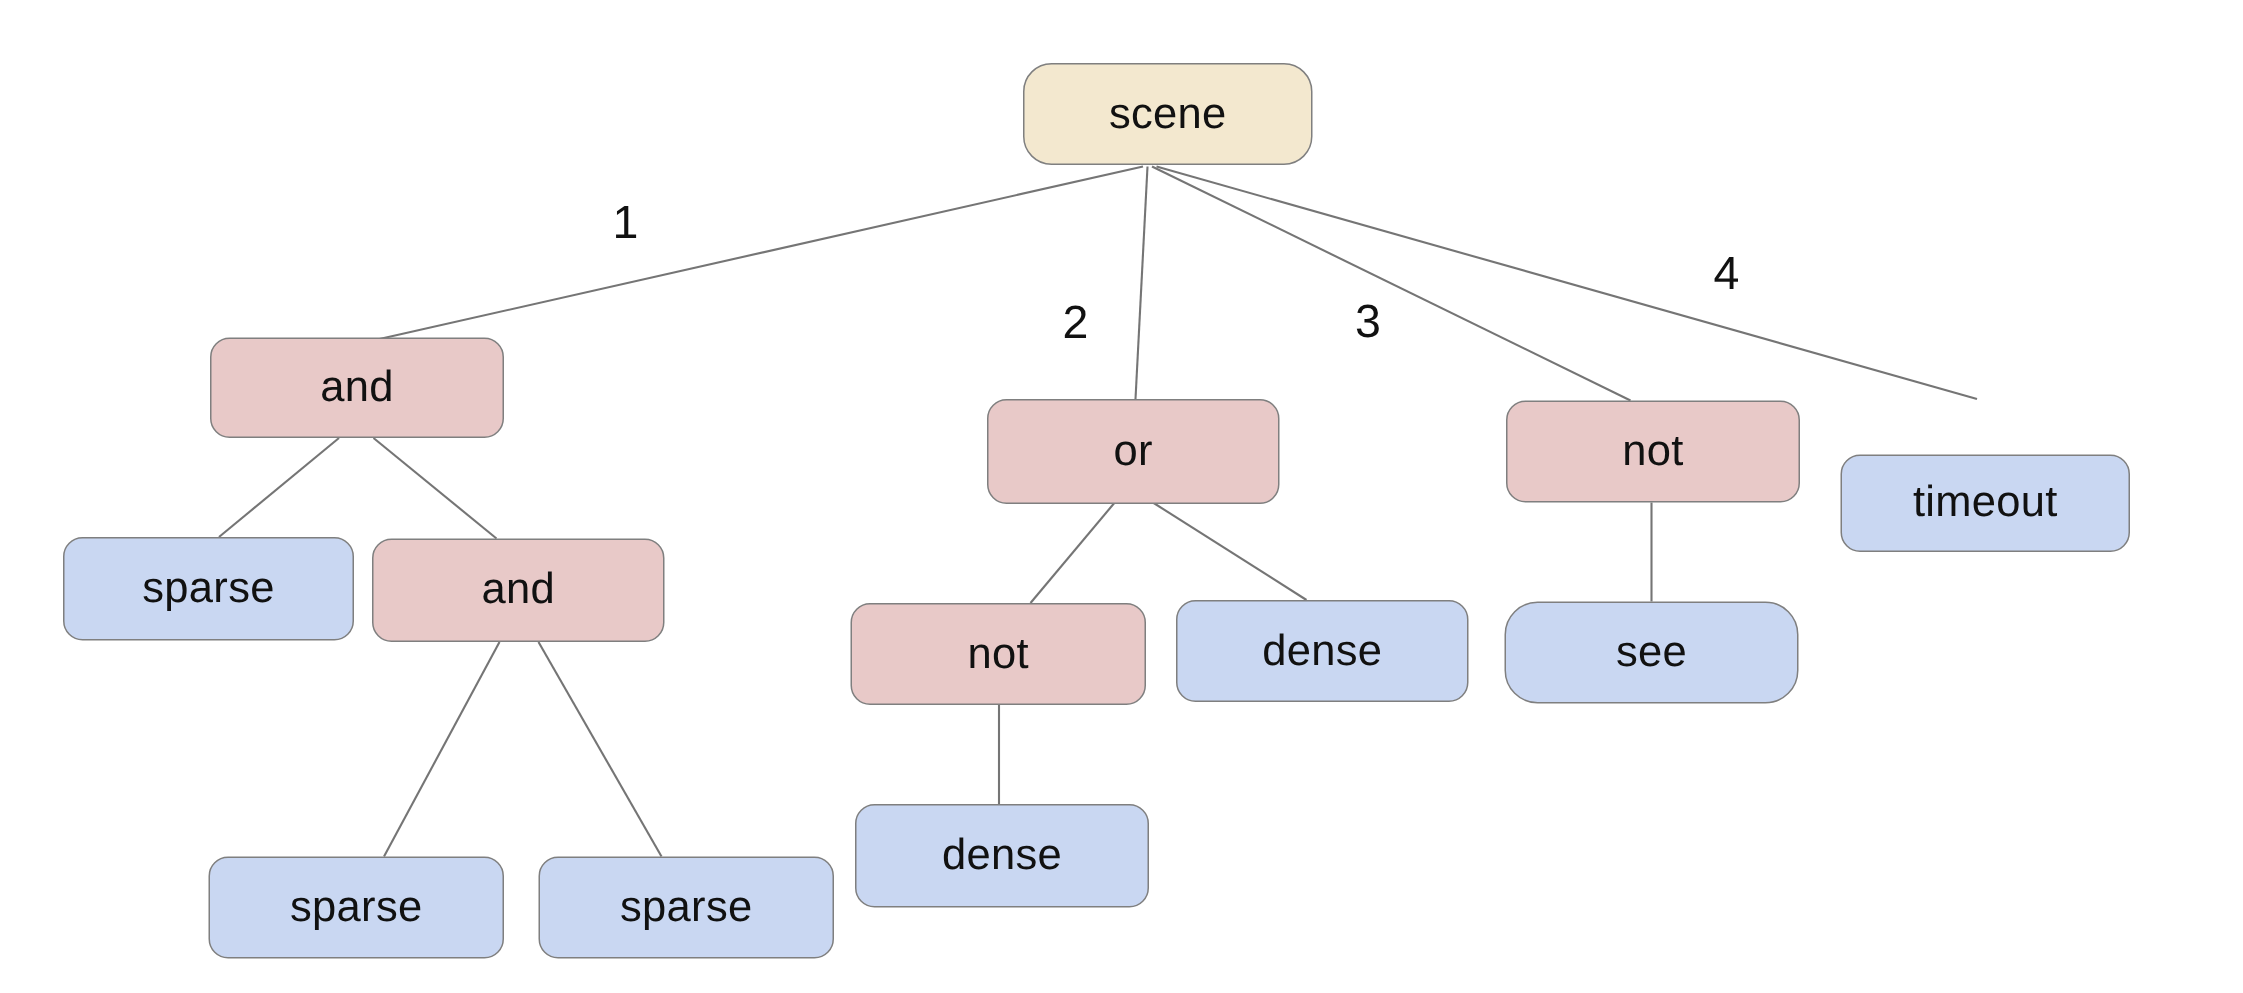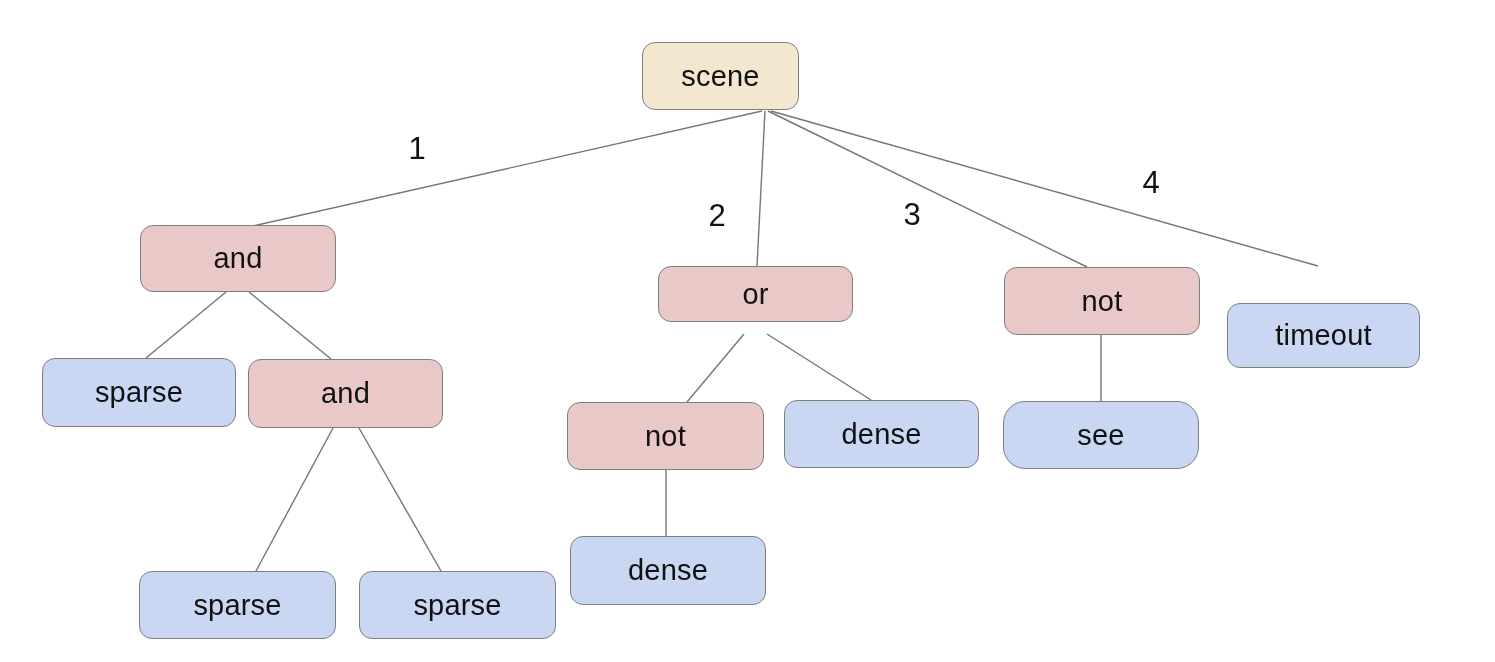--- a/index.html
+++ b/index.html
@@ -39,23 +39,23 @@
     letter-spacing: 0.2px;
   }
   .edge-label {
     position: absolute;
     transform: translate(-50%, -50%);
     font-size: 31px;
     color: #111111;
     line-height: 1;
   }
   
-  .n-scene    { left: 642px;  top: 42px;  width: 157px; height: 68px; }
+  .n-scene    { left: 682px;  top: 42px;  width: 193px; height: 68px; border-radius: 19px; }
   .n-and1     { left: 140px;  top: 225px; width: 196px; height: 67px; }
-  .n-or1      { left: 658px;  top: 266px; width: 195px; height: 56px; }
+  .n-or1      { left: 658px;  top: 266px; width: 195px; height: 70px; }
   .n-not1     { left: 1004px; top: 267px; width: 196px; height: 68px; }
   .n-timeout1 { left: 1227px; top: 266px; width: 193px; height: 65px; margin-top: 37px; }
   .n-sparse1  { left: 42px;   top: 358px; width: 194px; height: 69px; }
   .n-and2     { left: 248px;  top: 359px; width: 195px; height: 69px; }
   .n-not2     { left: 567px;  top: 402px; width: 197px; height: 68px; }
   .n-dense1   { left: 784px;  top: 400px; width: 195px; height: 68px; }
   .n-see1     { left: 1003px; top: 401px; width: 196px; height: 68px; border-radius: 22px; }
   .n-sparse2  { left: 139px;  top: 571px; width: 197px; height: 68px; }
   .n-sparse3  { left: 359px;  top: 571px; width: 197px; height: 68px; }
   .n-dense2   { left: 570px;  top: 536px; width: 196px; height: 69px; }

